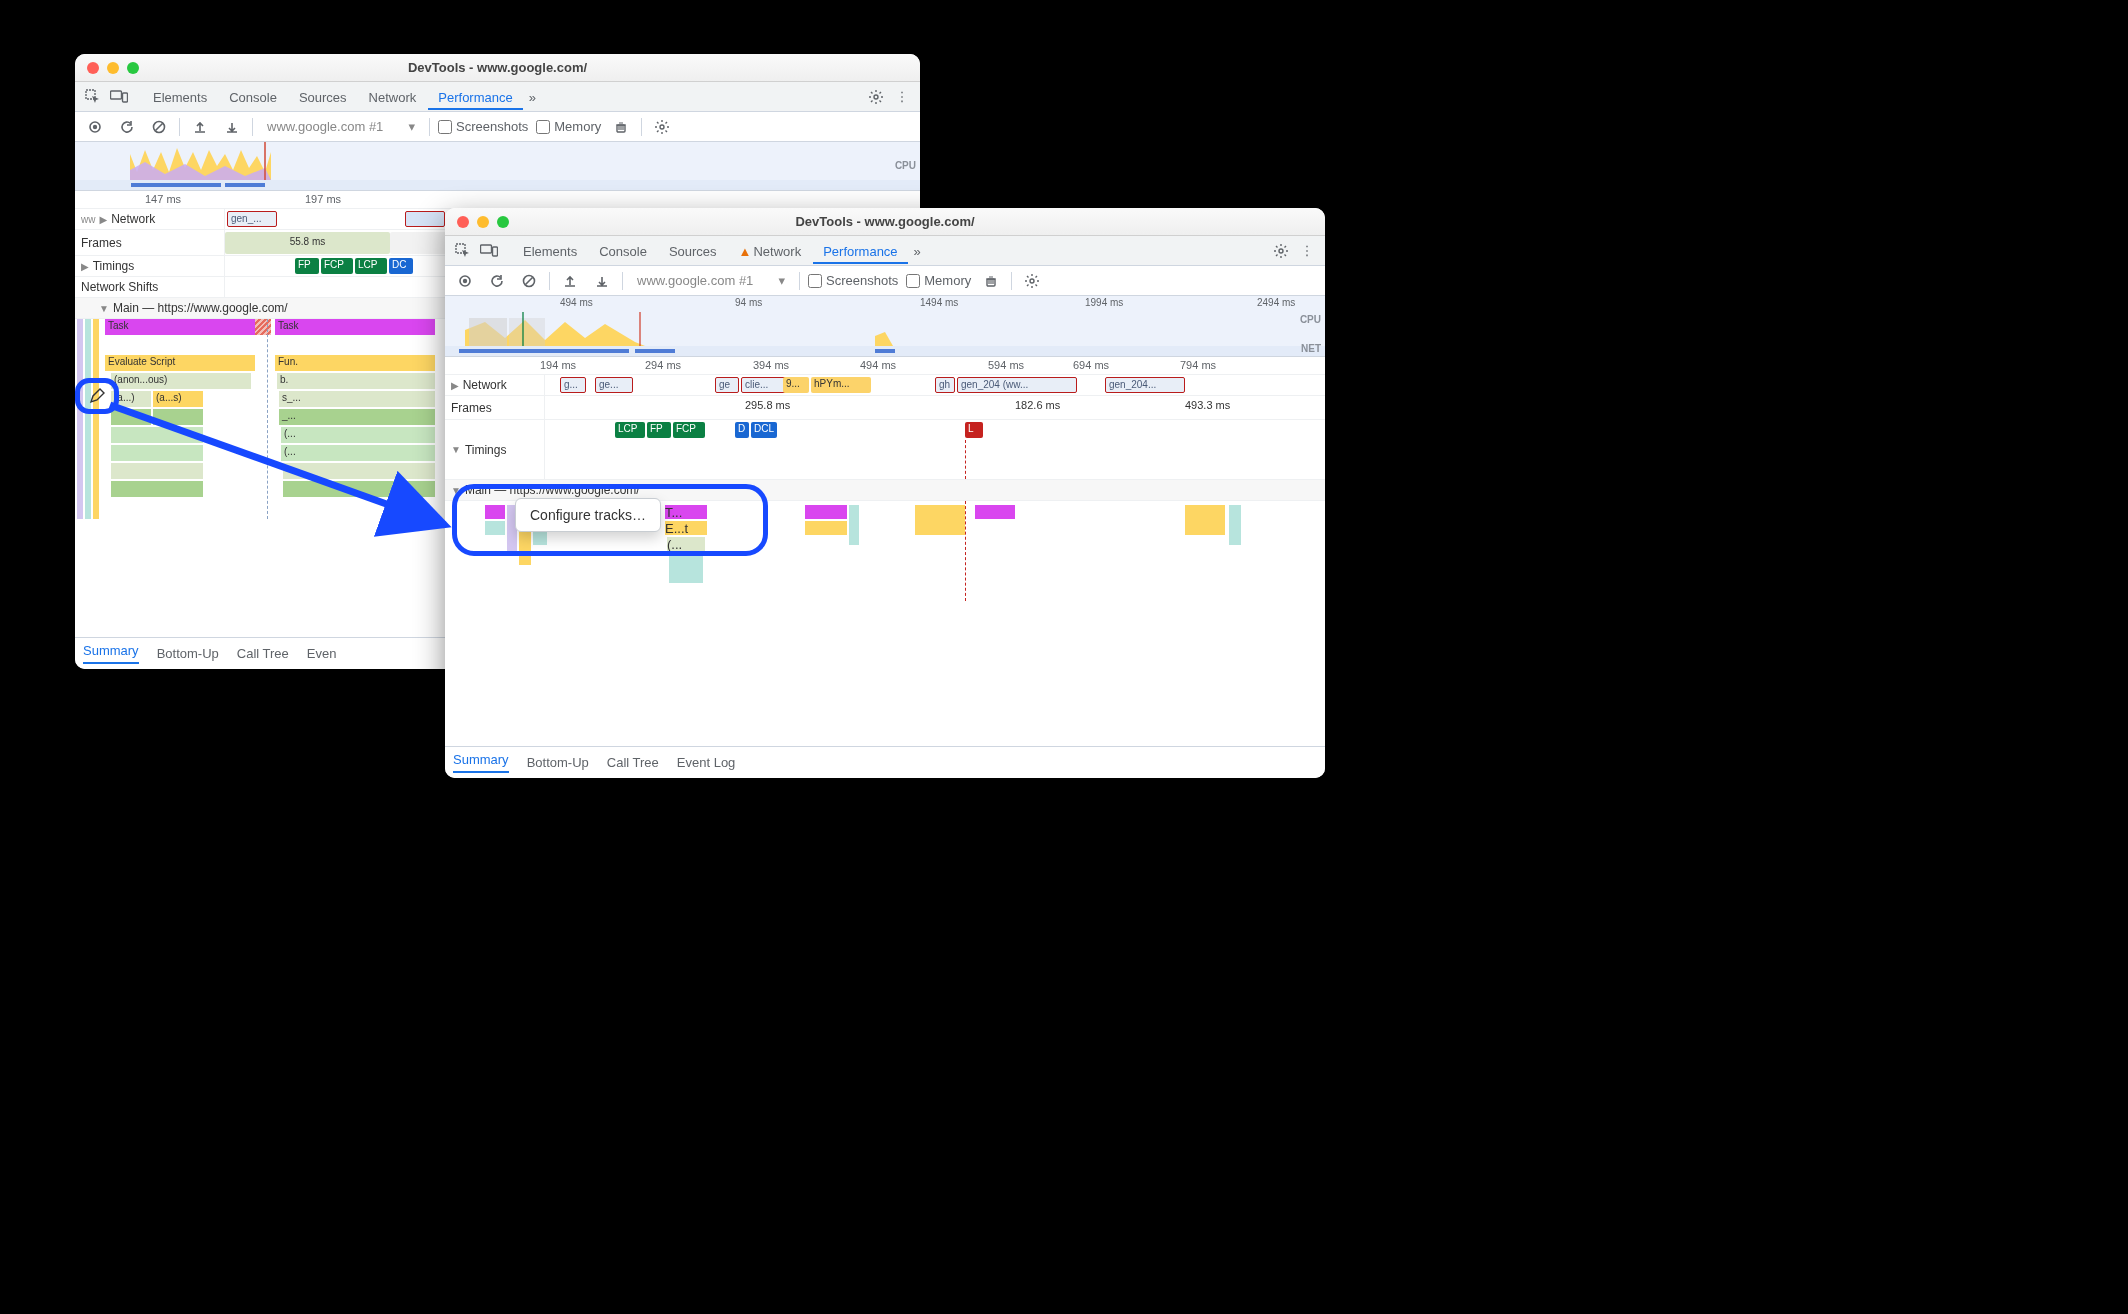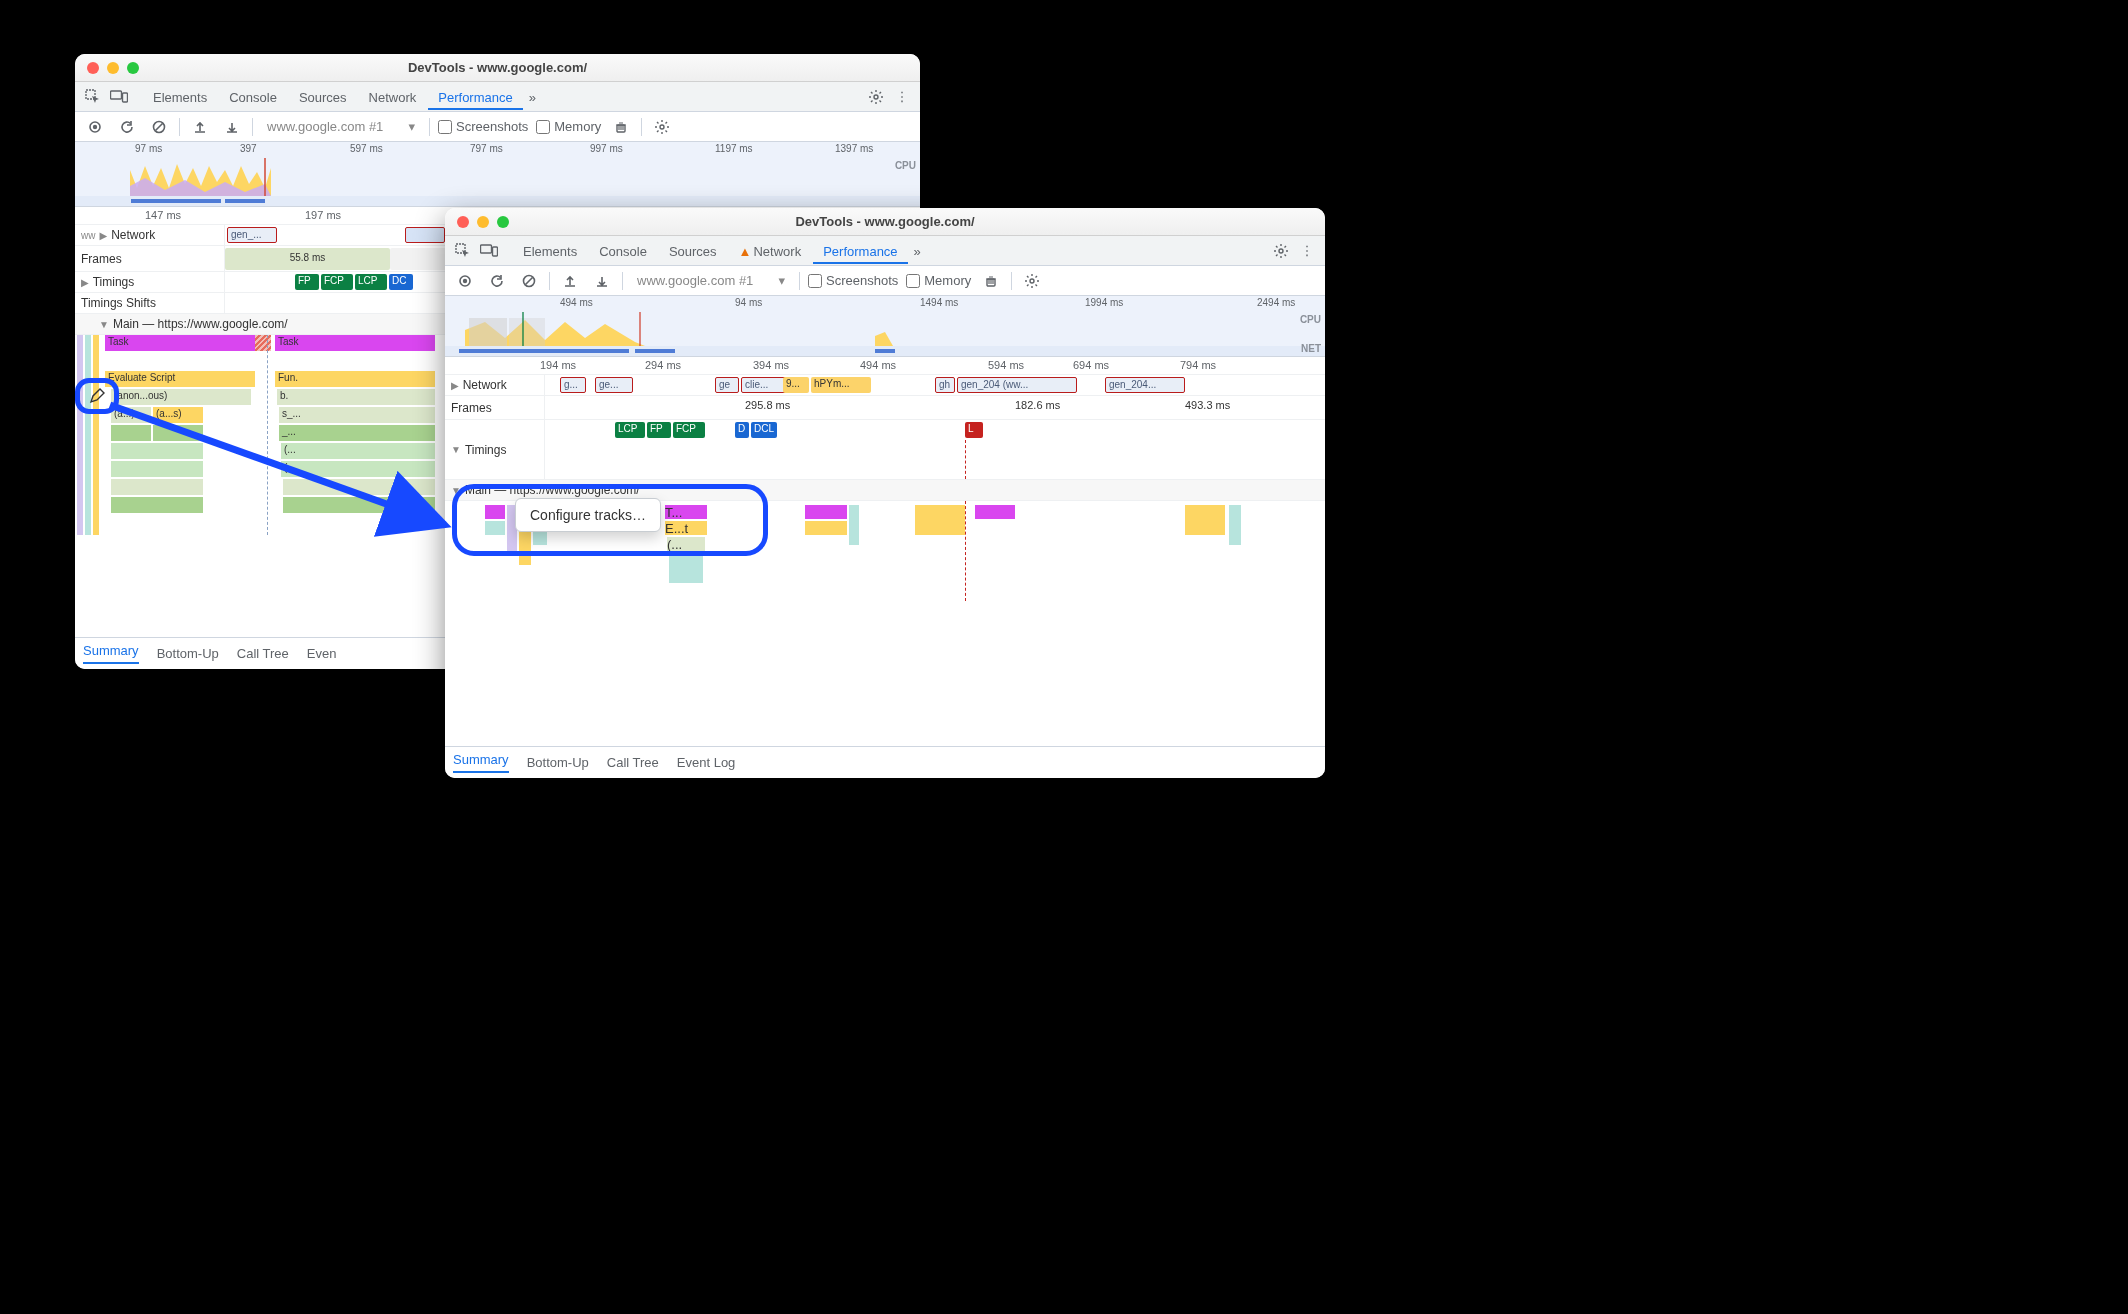--- a/index.html
+++ b/index.html
@@ -332,29 +332,20 @@
     <div class="sep"></div>
     <div class="ticon">
         <svg width="16" height="16" viewBox="0 0 16 16">
           <circle cx="8" cy="8" r="2" fill="none" stroke="#5f6368" stroke-width="1.4"></circle>
           <path d="M8 1v2M8 13v2M1 8h2M13 8h2M3 3l1.5 1.5M11.5 11.5L13 13M13 3l-1.5 1.5M4.5 11.5L3 13" stroke="#5f6368" stroke-width="1.4"></path>
         </svg>
       </div>
   </div>
 
   <div class="overview">
-    <div class="ov-ruler">
-      <span style="left:60px">97 ms</span>
-      <span style="left:165px">397</span>
-      <span style="left:275px">597 ms</span>
-      <span style="left:395px">797 ms</span>
-      <span style="left:515px">997 ms</span>
-      <span style="left:640px">1197 ms</span>
-      <span style="left:760px">1397 ms</span>
-    </div>
     <div class="ov-body">
       <div class="handle" style="left:44px">||</div>
       <div class="handle" style="left:196px">||</div>
       <svg class="ov-cpu" width="100%" height="100%" preserveAspectRatio="none" viewBox="0 0 845 38">
         <rect x="0" y="0" width="845" height="38" fill="#edf2fb"></rect>
         <path d="M55 38 L55 12 62 30 70 8 78 28 86 10 94 30 102 6 110 26 118 10 126 28 134 8 142 24 150 12 158 28 166 8 174 26 182 14 190 30 196 10 196 38 Z" fill="#fdd663"></path>
         <path d="M55 38 L55 28 70 20 90 32 110 22 130 34 150 24 170 34 190 26 196 38 Z" fill="#c9acf3" opacity=".85"></path>
         <line x1="190" y1="0" x2="190" y2="38" stroke="#d14836" stroke-width="1.5"></line>
       </svg>
     </div>
@@ -402,21 +393,21 @@
       <div class="lane">
         <div class="chip g" style="left:70px;width:24px">FP</div>
         <div class="chip g" style="left:96px;width:32px">FCP</div>
         <div class="chip g" style="left:130px;width:32px">LCP</div>
         <div class="chip b" style="left:164px;width:24px">DC</div>
       </div>
     </div>
 
     <div class="track">
       <div class="head">
-          <span>Timings Shifts</span>
+          <span>Network Shifts</span>
         </div>
       <div class="lane"></div>
     </div>
 
     <div class="track" style="background:#f7f7f7">
       <div class="head" style="width:auto;border:none;padding-left:24px">
         <span class="tri">▼</span>
         <span>Main — https://www.google.com/</span>
       </div>
     </div>

